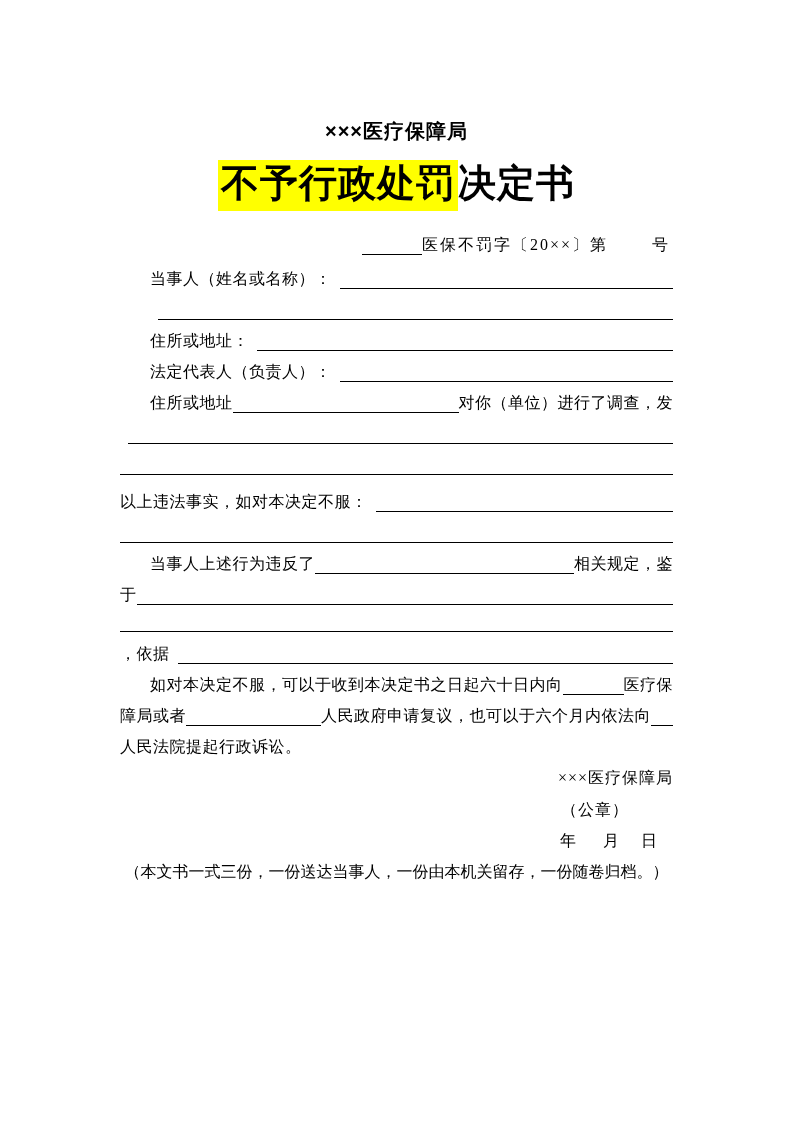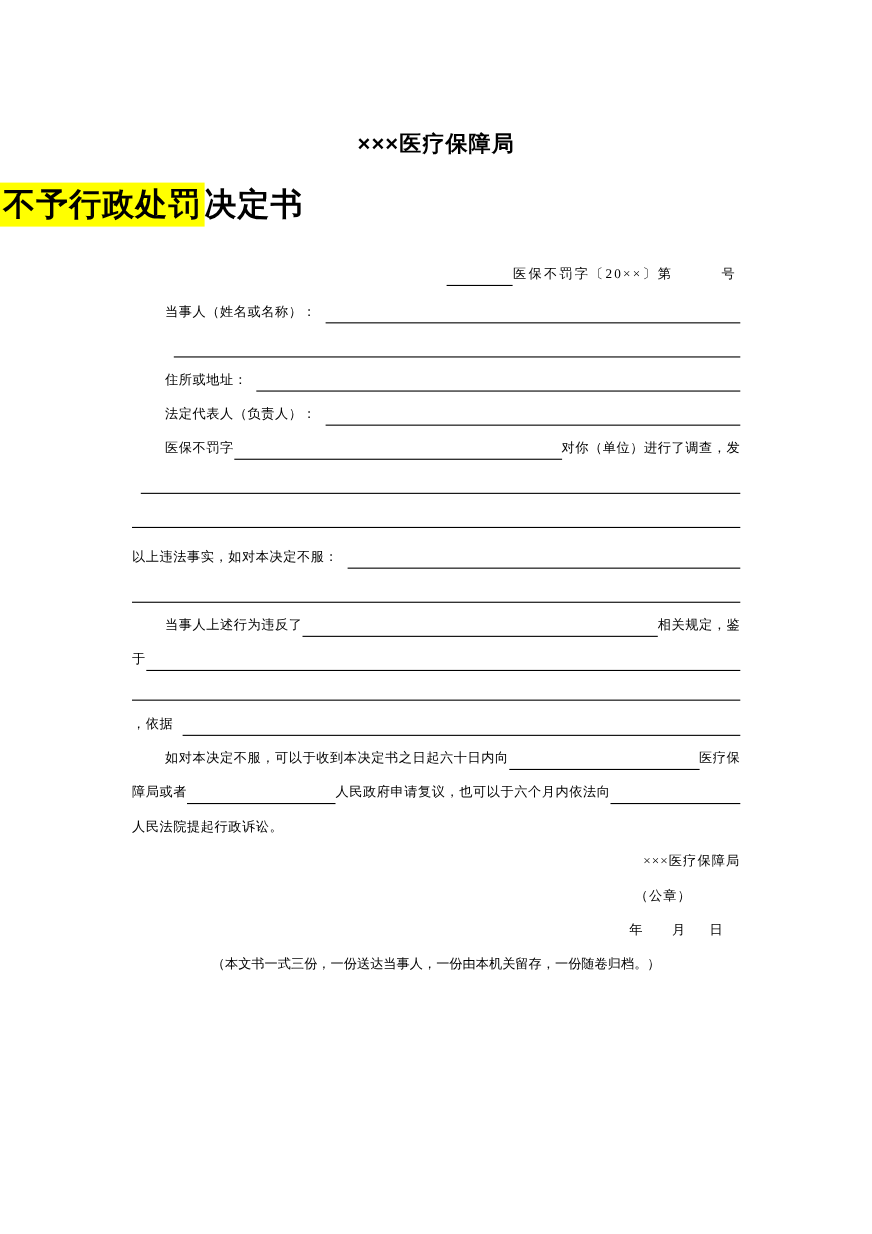--- a/index.html
+++ b/index.html
@@ -21,37 +21,38 @@
     padding-top: 119px;
     text-align: center;
     font-family: "Liberation Sans", "DejaVu Sans", sans-serif;
     font-weight: 700;
     font-size: 20px;
     line-height: 24px;
     letter-spacing: 1px;
   }
   .doc-title {
     margin-top: 24px;
-    font-family: Liberation Sans, sans-serif;
+    text-align: center;
+    font-family: Liberation Mono, monospace;
     font-weight: 700;
-    font-size: 29px;
+    font-size: 38px;
     line-height: 38px;
     letter-spacing: 1px;
   }
   .title-hl {
     padding: 4px 3px;
   }
   .content {
     margin: 29px 120px 0 120px; 
   }
   .row {
     height: 31px;
     display: flex;
-    align-items: center;
-    font-size: 12px;
+    align-items: flex-start;
+    font-size: 16px;
     line-height: 21px;
     white-space: nowrap;
     letter-spacing: 0.5px;
   }
   .row > span { display: block; }
   .t { height: 21px; }
   .u {
     height: 21px;
     border-bottom: 1px solid #000000;
     box-sizing: border-box;
@@ -117,21 +118,21 @@
     </div>
 
     <div class="row">
       <span class="indent"></span>
       <span class="t">法定代表人（负责人）：</span>
       <span class="u fill gap8"></span>
     </div>
 
     <div class="row">
       <span class="indent"></span>
-      <span class="t">医保不罚字</span>
+      <span class="t">住所或地址</span>
       <span class="u fill"></span>
       <span class="t">对你（单位）进行了调查，发</span>
     </div>
     <div class="row">
       <span class="u fill gap8"></span>
     </div>
     <div class="row">
       <span class="u fill"></span>
     </div>
 

